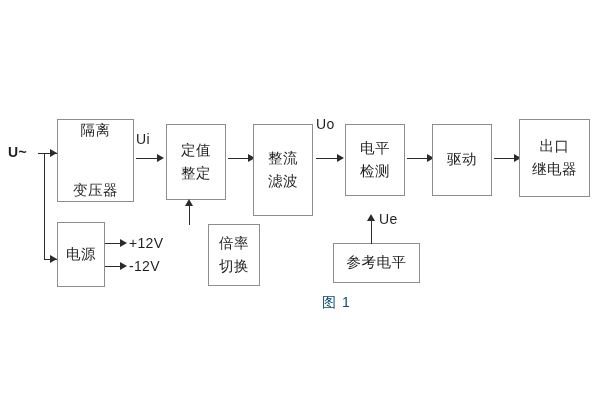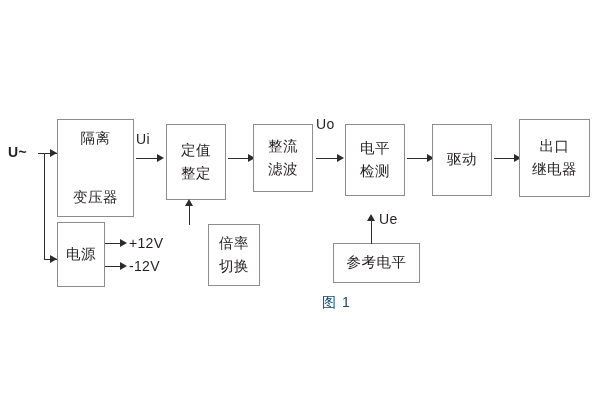--- a/index.html
+++ b/index.html
@@ -94,38 +94,38 @@
 
   <div class="hline" style="left:38px; top:153px; width:20px;"></div>
   <div class="vline" style="left:44px; top:153px; height:107px;"></div>
 
   <div class="hline" style="left:44px; top:153px; width:13px;"></div>
   <div class="arrow-r" style="left:50px; top:149px;"></div>
 
   <div class="hline" style="left:44px; top:259px; width:13px;"></div>
   <div class="arrow-r" style="left:50px; top:255px;"></div>
 
-  <div class="block" style="left:57px; top:119px; width:77px; height:98px;gap:36px;">
+  <div class="block" style="left:57px; top:119px; width:77px; height:83px;gap:36px;">
     <span class="ln">隔离</span>
     <span class="ln">变压器</span>
   </div>
 
   <div class="label" style="left:136px; top:131px;">Ui</div>
   <div class="hline" style="left:136px; top:158px; width:23px;"></div>
   <div class="arrow-r" style="left:157px; top:154px;"></div>
 
   <div class="block" style="left:166px; top:124px; width:60px; height:76px;">
     <span class="ln">定值</span>
     <span class="ln">整定</span>
   </div>
 
   <div class="hline" style="left:228px; top:158px; width:22px;"></div>
   <div class="arrow-r" style="left:248px; top:154px;"></div>
 
-  <div class="block" style="left:253px; top:124px; width:60px; height:68px;">
+  <div class="block" style="left:253px; top:124px; width:60px; height:92px;">
     <span class="ln">整流</span>
     <span class="ln">滤波</span>
   </div>
 
   <div class="label" style="left:316px; top:116px;">Uo</div>
   <div class="hline" style="left:316px; top:158px; width:23px;"></div>
   <div class="arrow-r" style="left:337px; top:154px;"></div>
 
   <div class="block" style="left:345px; top:124px; width:60px; height:72px;">
     <span class="ln">电平</span>

